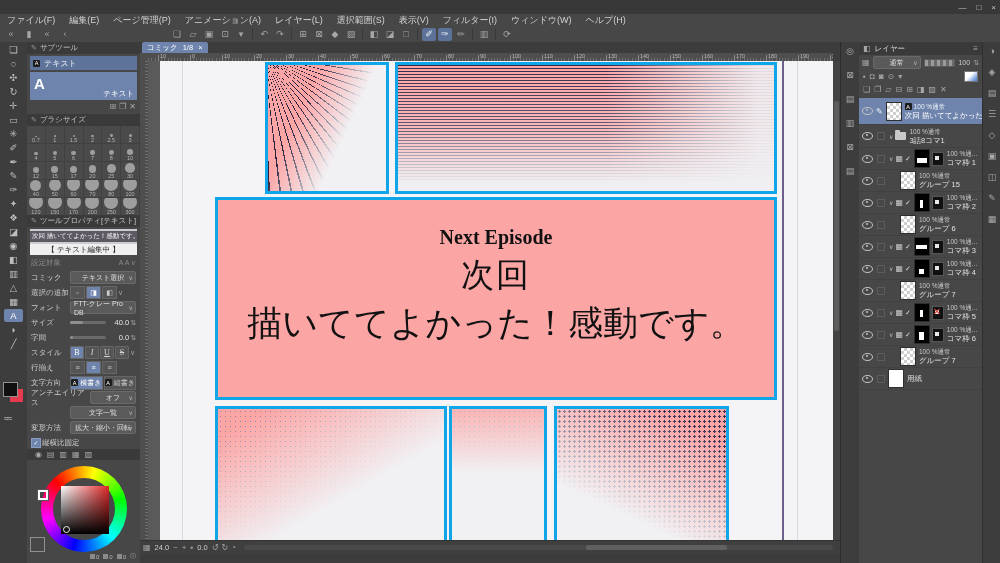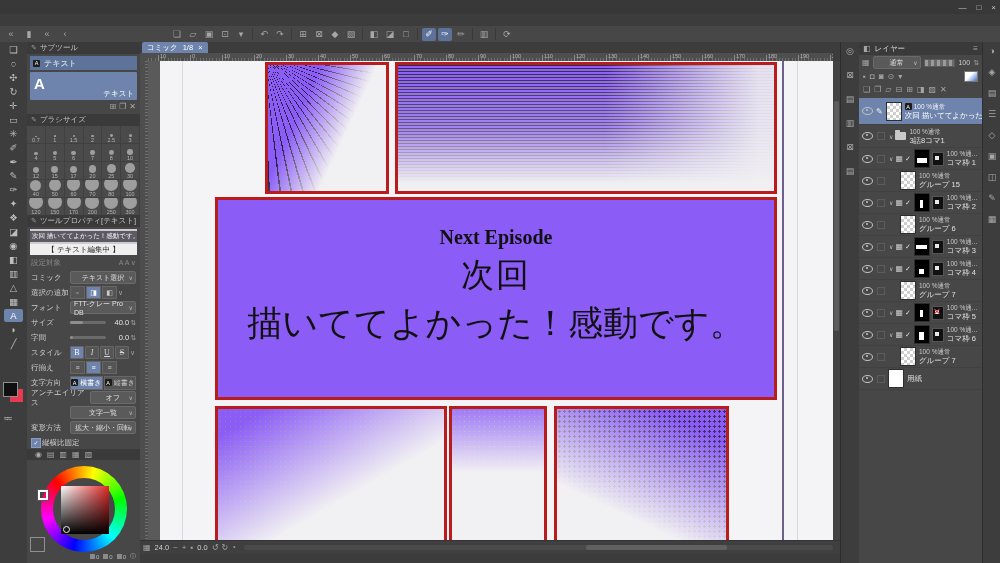--- a/index.html
+++ b/index.html
@@ -101,21 +101,21 @@
     background-size:100% 6px,100% 3px;background-position:10px bottom,10px bottom;background-repeat:repeat-x;}
   .rlabel{position:absolute;top:0;font-size:5.5px;color:#b9b9b9;transform:translateX(2px);line-height:6px;}
   #rcorner{position:absolute;left:0;top:11px;width:8px;height:8px;background:#4e4e4e;}
   #vruler{position:absolute;left:0;top:19px;width:8px;height:479px;background:#4e4e4e;
     background-image:repeating-linear-gradient(180deg,#6f6f6f 0 1px,transparent 1px 3.2px);
     background-size:3px 100%;background-position:right top;background-repeat:repeat-y;}
   #viewport{position:absolute;left:8px;top:19px;width:685px;height:479px;background:#5a5a5a;overflow:hidden;}
   #page{position:absolute;left:12px;top:0;right:0;bottom:0;background:#f4f3f5;}
   .guide{position:absolute;top:0;bottom:0;width:1px;background:#dbd8e2;}
   .trim{position:absolute;top:0;bottom:0;width:2px;background:#4b3b72;opacity:.8;}
-  .panel{position:absolute;border:3px solid #b91c1c;background:#8b5cf6;}
+  .panel{position:absolute;border:3px solid #0ea5e9;background:#fca5a5;}
   #p1{left:105px;top:1px;width:118px;height:126px;
       background-image:linear-gradient(115deg,rgba(241,240,243,0) 30%,#f1f0f3 62%),
         repeating-conic-gradient(from 30deg at -4% -8%,#2a2140 0deg 0.7deg,rgba(0,0,0,0) 0.7deg 4.6deg);}
   #p2{left:235px;top:1px;width:376px;height:126px;
       background-image:linear-gradient(90deg,rgba(240,239,242,0) 55%,rgba(240,239,242,.9) 96%),
         linear-gradient(180deg,rgba(240,239,242,0) 0%,rgba(240,239,242,.25) 50%,#f0eff2 94%),
         repeating-linear-gradient(180deg,#332a4a 0 1px,rgba(0,0,0,0) 1px 3px);}
   #p3{left:55px;top:136px;width:556px;height:197px;display:flex;flex-direction:column;align-items:center;
       text-align:center;color:#111;}
   #p4{left:55px;top:345px;width:226px;height:140px;
@@ -186,20 +186,32 @@
 <div id="app">
 
   <div id="titlebar">
     <span id="winbtns">
       <span>—</span>
       <span>□</span>
       <span>×</span>
     </span>
   </div>
 
+  <div id="menubar">
+      <span class="menu-item">ファイル(F)</span>
+      <span class="menu-item">編集(E)</span>
+      <span class="menu-item">ページ管理(P)</span>
+      <span class="menu-item">アニメーション(A)</span>
+      <span class="menu-item">レイヤー(L)</span>
+      <span class="menu-item">選択範囲(S)</span>
+      <span class="menu-item">表示(V)</span>
+      <span class="menu-item">フィルター(I)</span>
+      <span class="menu-item">ウィンドウ(W)</span>
+      <span class="menu-item">ヘルプ(H)</span>
+    </div>
 
   <div id="commandbar">
     <span id="cb-left">
         <span class="cb-icon">«</span>
         <span class="cb-icon">▮</span>
         <span class="cb-icon">«</span>
         <span class="cb-icon">‹</span>
       </span>
     <span id="cb-main">
         <span class="cb-icon">❏</span>

